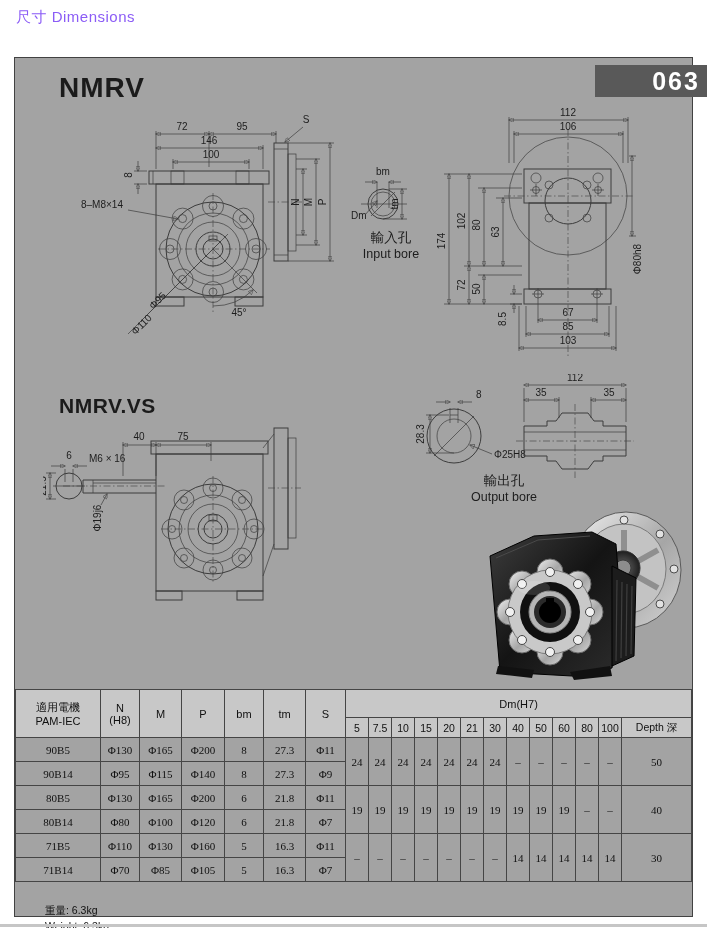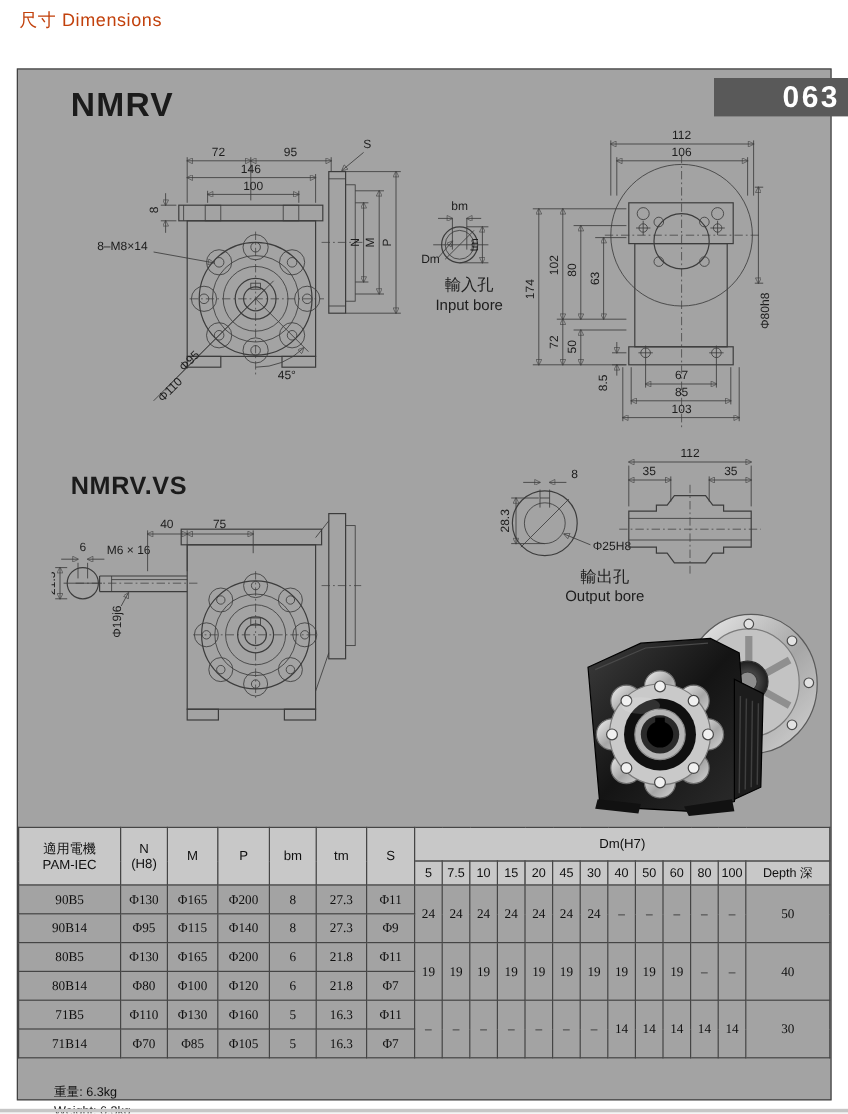--- a/index.html
+++ b/index.html
@@ -1,19 +1,19 @@
 <!DOCTYPE html>
 <html><head>
 <meta charset="utf-8">
 <style>
   html,body{margin:0;padding:0;background:#fff;}
   .canvas{position:relative;width:707px;height:928px;background:#ffffff;
           font-family:"Liberation Sans",sans-serif;color:#1b1b1b;overflow:hidden;}
   .abs{position:absolute;}
-  .doc-header{position:absolute;left:16px;top:8px;font-size:15px;letter-spacing:.5px;color:#c2410c;}
+  .doc-header{position:absolute;left:16px;top:8px;font-size:15px;letter-spacing:.5px;color:#8b5cf6;}
   .frame{position:absolute;left:14px;top:57px;width:679px;height:860px;border:1.5px solid #424242;
          box-sizing:border-box;background:#a3a3a3;}
   .series-title{position:absolute;left:44px;top:14px;font-size:28px;font-weight:600;letter-spacing:1px;}
   .vs-title{position:absolute;left:44px;top:336px;font-size:21px;font-weight:600;letter-spacing:.5px;}
   .badge{position:absolute;left:580px;top:7px;width:82px;height:32px;background:#595959;color:#fff;
          font-size:25px;font-weight:bold;text-align:center;line-height:32px;letter-spacing:2px;padding-left:40px;}
   
   svg.tech line,svg.tech path,svg.tech rect,svg.tech circle,svg.tech ellipse{stroke:#3c3c3c;fill:none;stroke-width:1;}
   svg.tech .thin{stroke-width:.7;}
   svg.tech .dim{stroke-width:.7;}
@@ -495,21 +495,21 @@
           <th rowspan="2">tm</th>
           <th rowspan="2">S</th>
           <th colspan="13">Dm(H7)</th>
         </tr>
         <tr class="h2">
           <th>5</th>
           <th>7.5</th>
           <th>10</th>
           <th>15</th>
           <th>20</th>
-          <th>45</th>
+          <th>21</th>
           <th>30</th>
           <th>40</th>
           <th>50</th>
           <th>60</th>
           <th>80</th>
           <th>100</th>
           <th>Depth 深</th>
         </tr>
       </thead>
       <tbody>

